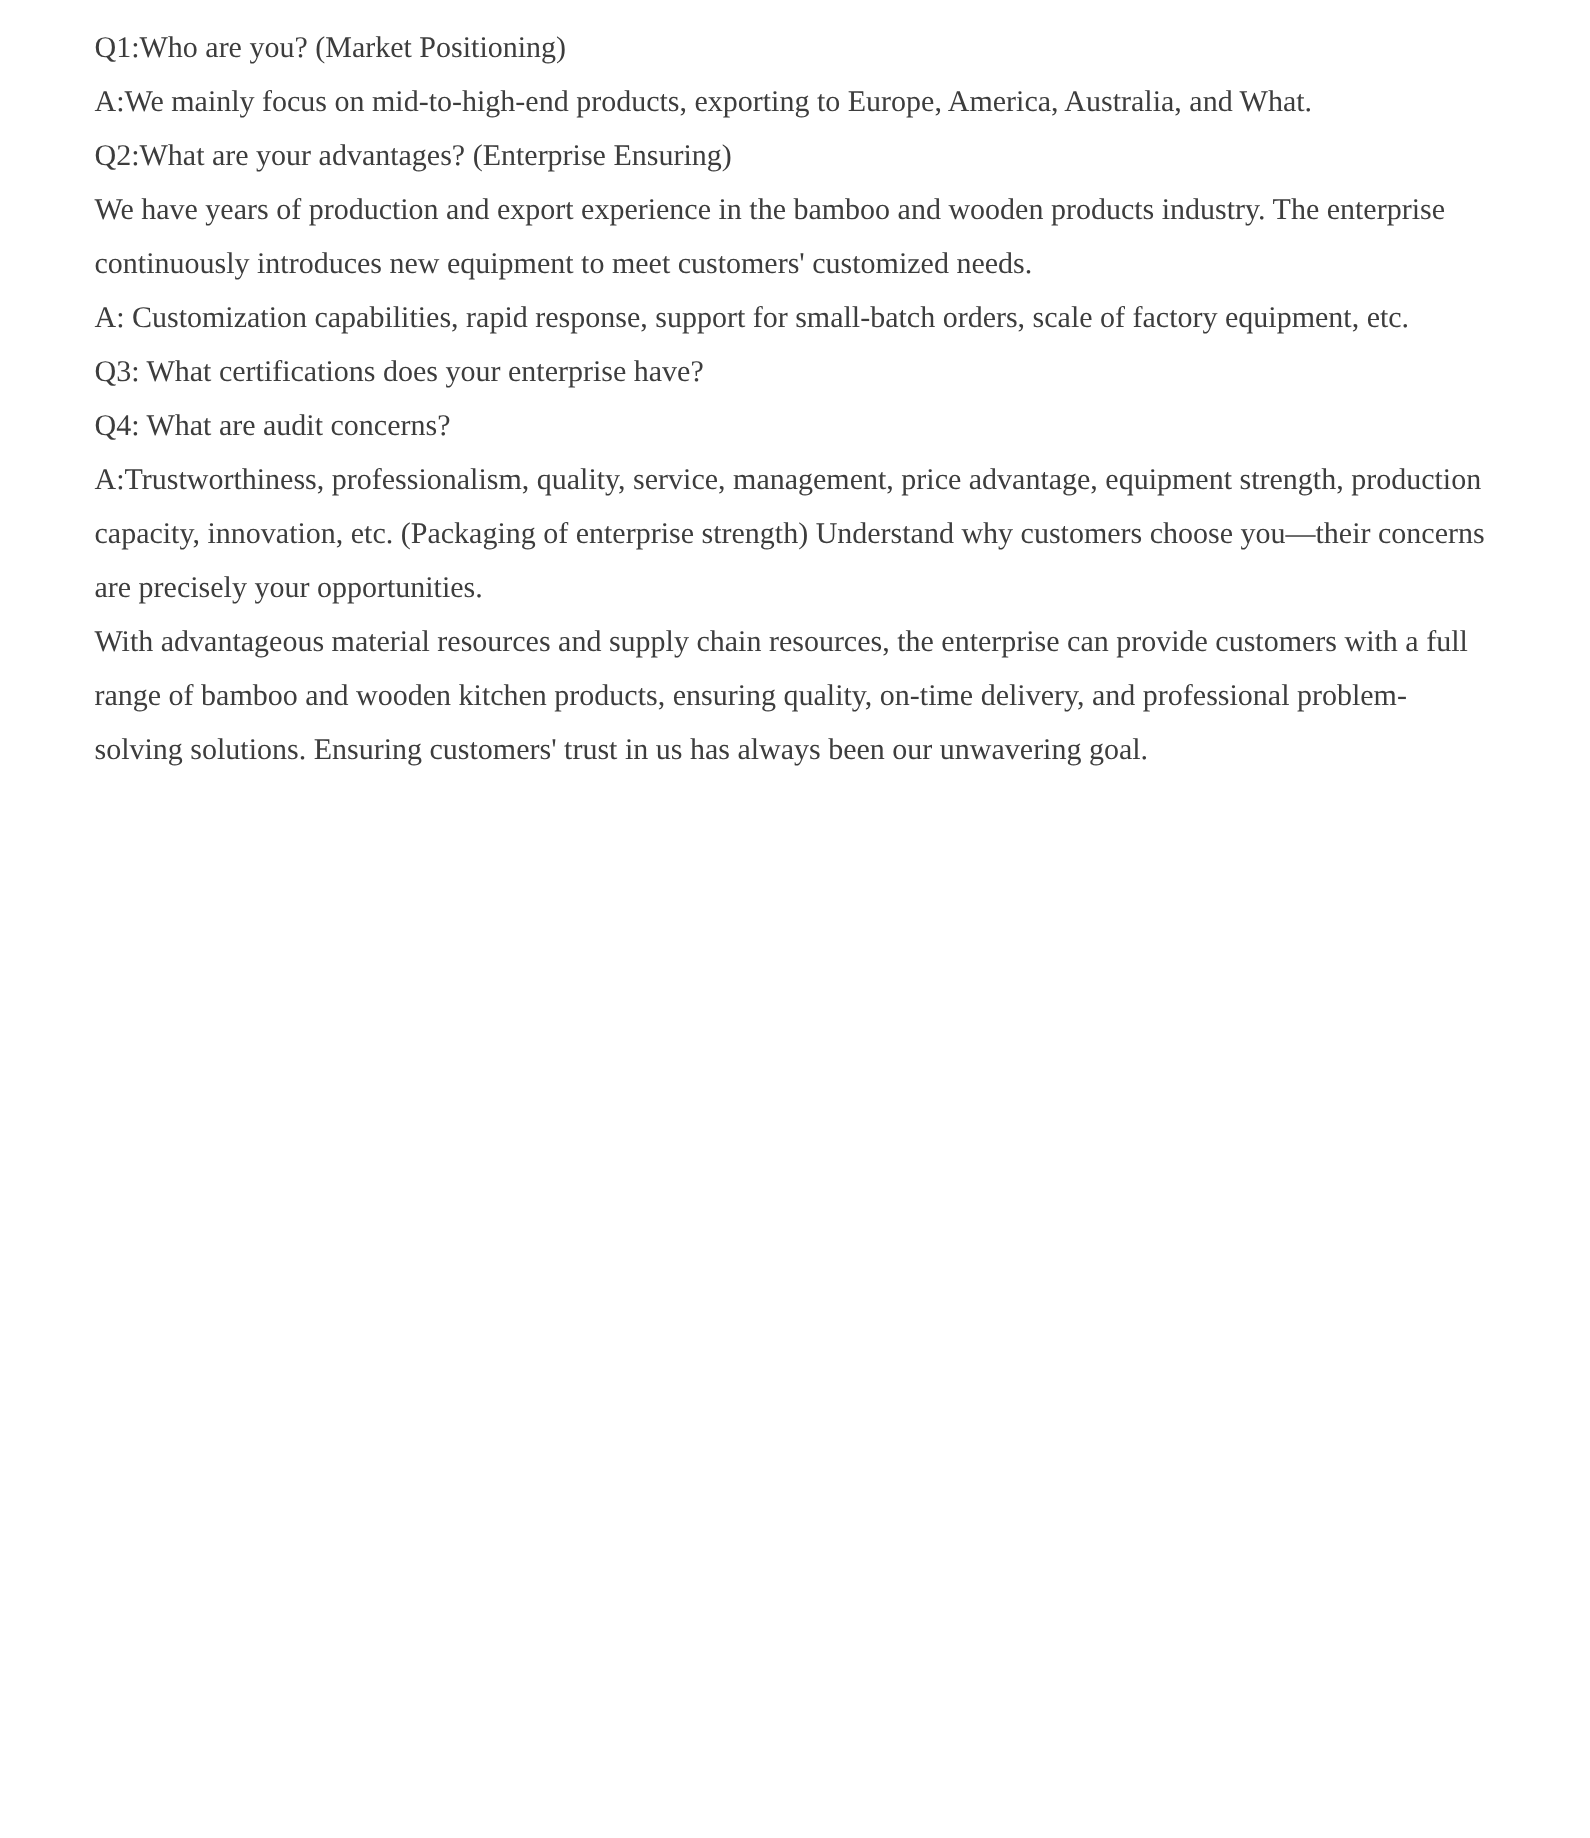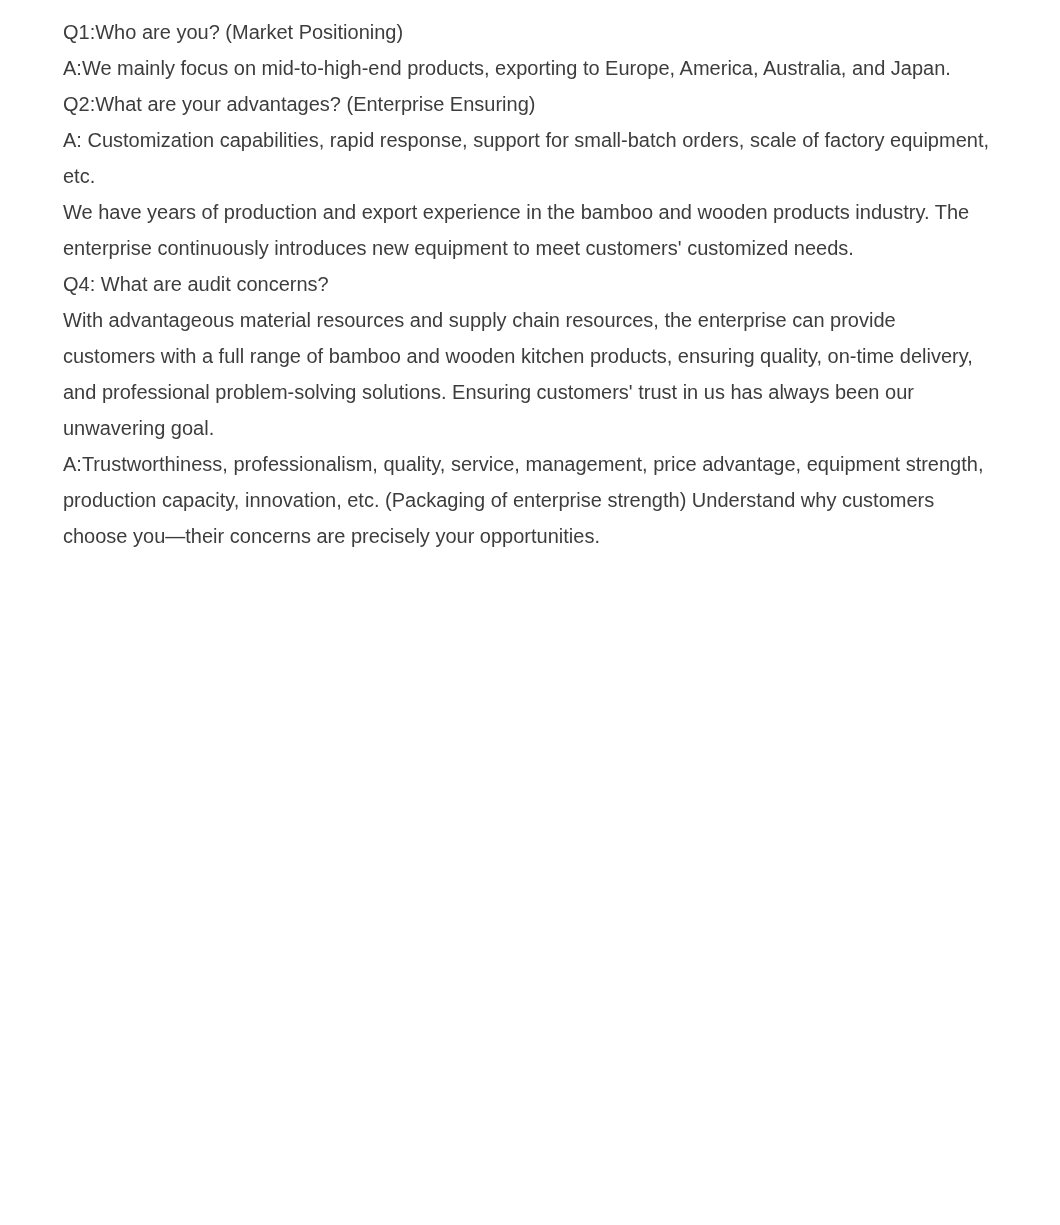--- a/index.html
+++ b/index.html
@@ -8,39 +8,40 @@
       background: #ffffff;
       width: 1060px;
       min-height: 1225px;
     }
     .doc-page {
       box-sizing: border-box;
       width: 1060px;
       min-height: 1225px;
       background: #ffffff;
       padding: 14px 70px 0 63px;
-      font-family: Liberation Sans, sans-serif;
+      font-family: Liberation Serif, serif;
       font-size: 20px;
       line-height: 36px;
       color: #3d3d3d;
       -webkit-hyphens: auto;
       hyphens: auto;
       text-align: left;
       overflow-wrap: break-word;
     }
     .doc-page p {
       margin: 0;
       padding: 0;
     }
   </style>
 </head>
 <body>
 
 <div class="doc-page">
   <p>Q1:Who are you? (Market Positioning)</p>
-  <p>A:We mainly focus on mid-to-high-end products, exporting to Europe, America, Australia, and Japan.</p>
+  <p>A:We mainly focus on mid-to-high-end products, exporting to Europe, America, Australia, and What.</p>
   <p>Q2:What are your advantages? (Enterprise Ensuring)</p>
+  <p>We have years of production and export experience in the bamboo and wooden products industry. The enterprise continuously introduces new equipment to meet customers' customized needs.</p>
   <p>A: Customization capabilities, rapid response, support for small-batch orders, scale of factory equipment, etc.</p>
-  <p>We have years of production and export experience in the bamboo and wooden products industry. The enterprise continuously introduces new equipment to meet customers' customized needs.</p>
+  <p>Q3: What certifications does your enterprise have?</p>
   <p>Q4: What are audit concerns?</p>
+  <p>A:Trustworthiness, professionalism, quality, service, management, price advantage, equipment strength, production capacity, innovation, etc. (Packaging of enterprise strength) Understand why customers choose you—their concerns are precisely your opportunities.</p>
   <p>With advantageous material resources and supply chain resources, the enterprise can provide customers with a full range of bamboo and wooden kitchen products, ensuring quality, on-time delivery, and professional problem-solving solutions. Ensuring customers' trust in us has always been our unwavering goal.</p>
-  <p>A:Trustworthiness, professionalism, quality, service, management, price advantage, equipment strength, production capacity, innovation, etc. (Packaging of enterprise strength) Understand why customers choose you—their concerns are precisely your opportunities.</p>
 </div>
 
 </body></html>

